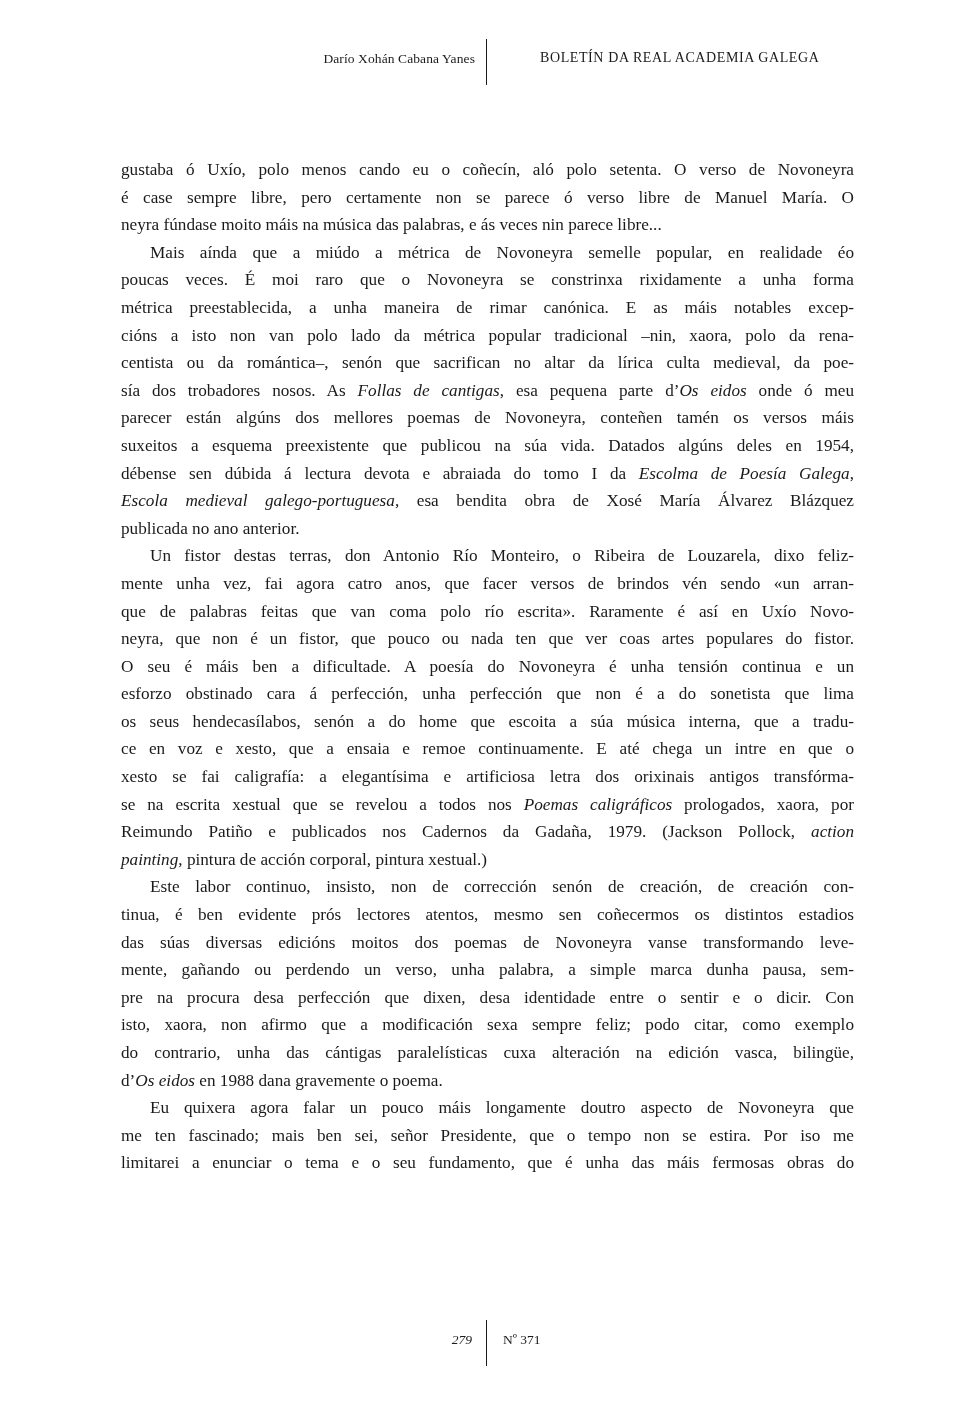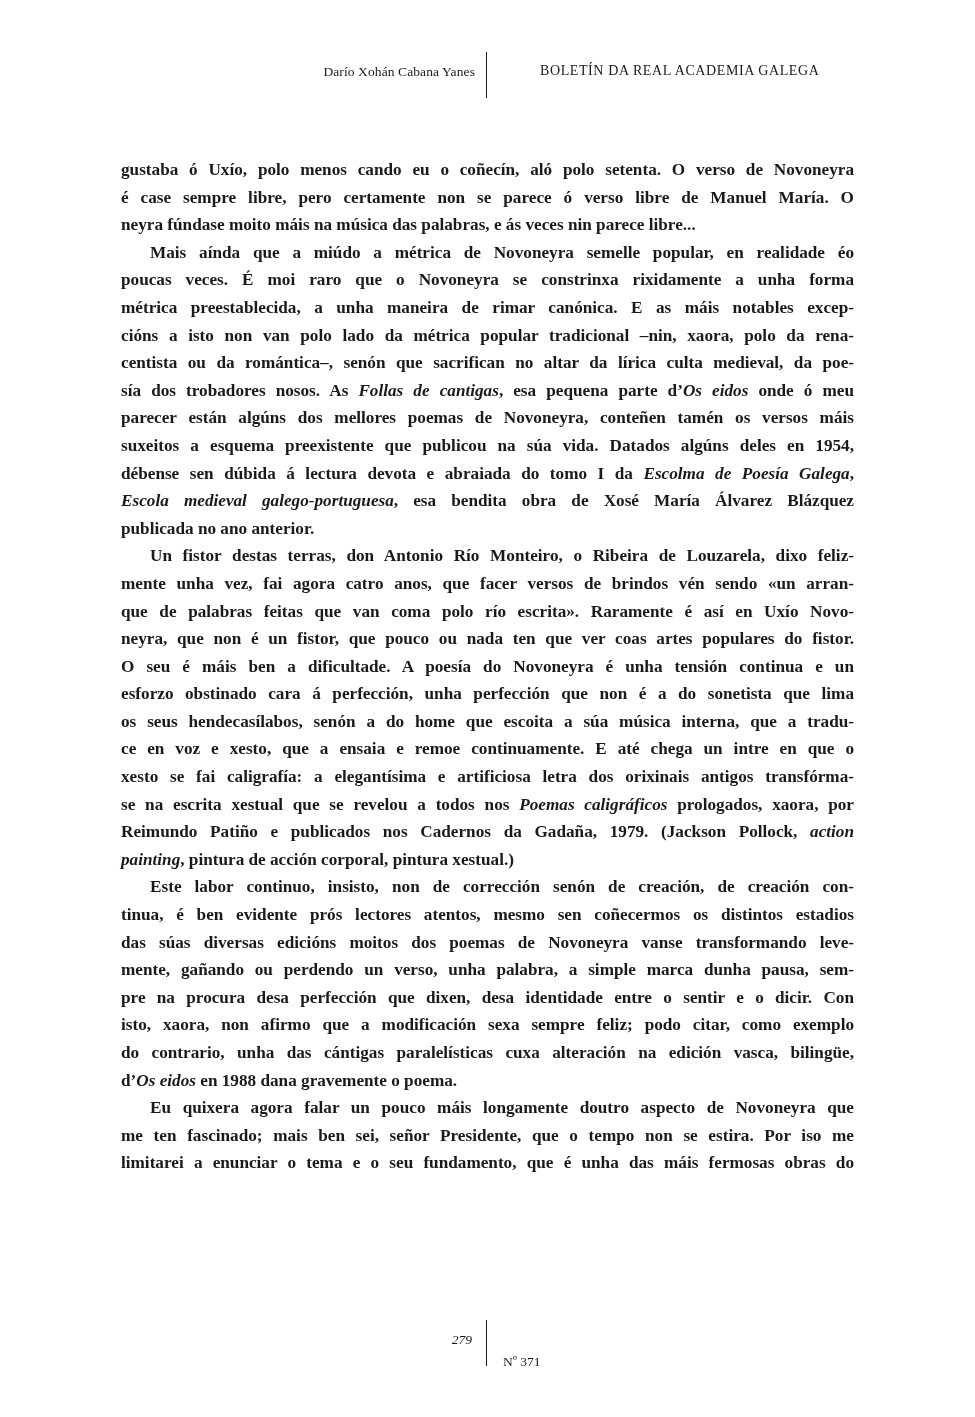--- a/index.html
+++ b/index.html
@@ -1,31 +1,31 @@
 <!DOCTYPE html>
 <html><head>
 <meta charset="utf-8">
 <style>
   html, body { margin: 0; padding: 0; background: #ffffff; }
   body { width: 975px; height: 1417px; position: relative; overflow: hidden;
          font-family: "Liberation Serif", "DejaVu Serif", serif; color: #1a1a1a; }
-  .header { position: absolute; top: 50px; left: 0; width: 975px; height: 50px; }
+  .header { position: absolute; top: 37px; left: 0; width: 975px; height: 50px; }
   .header .author { position: absolute; right: 500px; top: 14px; font-size: 13.5px; letter-spacing: 0.1px; white-space: nowrap; }
   .header .rule { position: absolute; left: 486px; top: 2px; width: 1px; height: 46px; background: #1a1a1a; }
   .header .journal { position: absolute; left: 504px; top: 13px; font-size: 14px; letter-spacing: 0.6px; white-space: nowrap; margin-left: 36px; }
   .body-text { position: absolute; left: 121px; top: 156px; width: 733px; }
   .line { height: 27.6px; line-height: 27.6px; font-size: 17.2px; white-space: nowrap;
-          text-align: justify; text-align-last: justify; overflow: visible; font-weight: bold; }
+          text-align: justify; text-align-last: justify; overflow: visible; }
   .line.last { text-align-last: left; }
   .line.indent { padding-left: 29px; }
   .line i { font-style: italic; }
   .footer { position: absolute; top: 1318px; left: 0; width: 975px; height: 50px; }
   .footer .page-num { position: absolute; right: 503px; top: 14px; font-size: 13.5px; font-style: italic; }
   .footer .rule { position: absolute; left: 486px; top: 2px; width: 1px; height: 46px; background: #1a1a1a; }
-  .footer .issue { position: absolute; left: 503px; top: 14px; font-size: 13.5px; margin-top: 22px; }
+  .footer .issue { position: absolute; left: 503px; top: 14px; font-size: 13.5px; }
 </style>
 </head>
 <body>
 
 <div class="header">
   <span class="author">Darío Xohán Cabana Yanes</span>
   <div class="rule"></div>
   <span class="journal">BOLETÍN DA REAL ACADEMIA GALEGA</span>
 </div>
 

